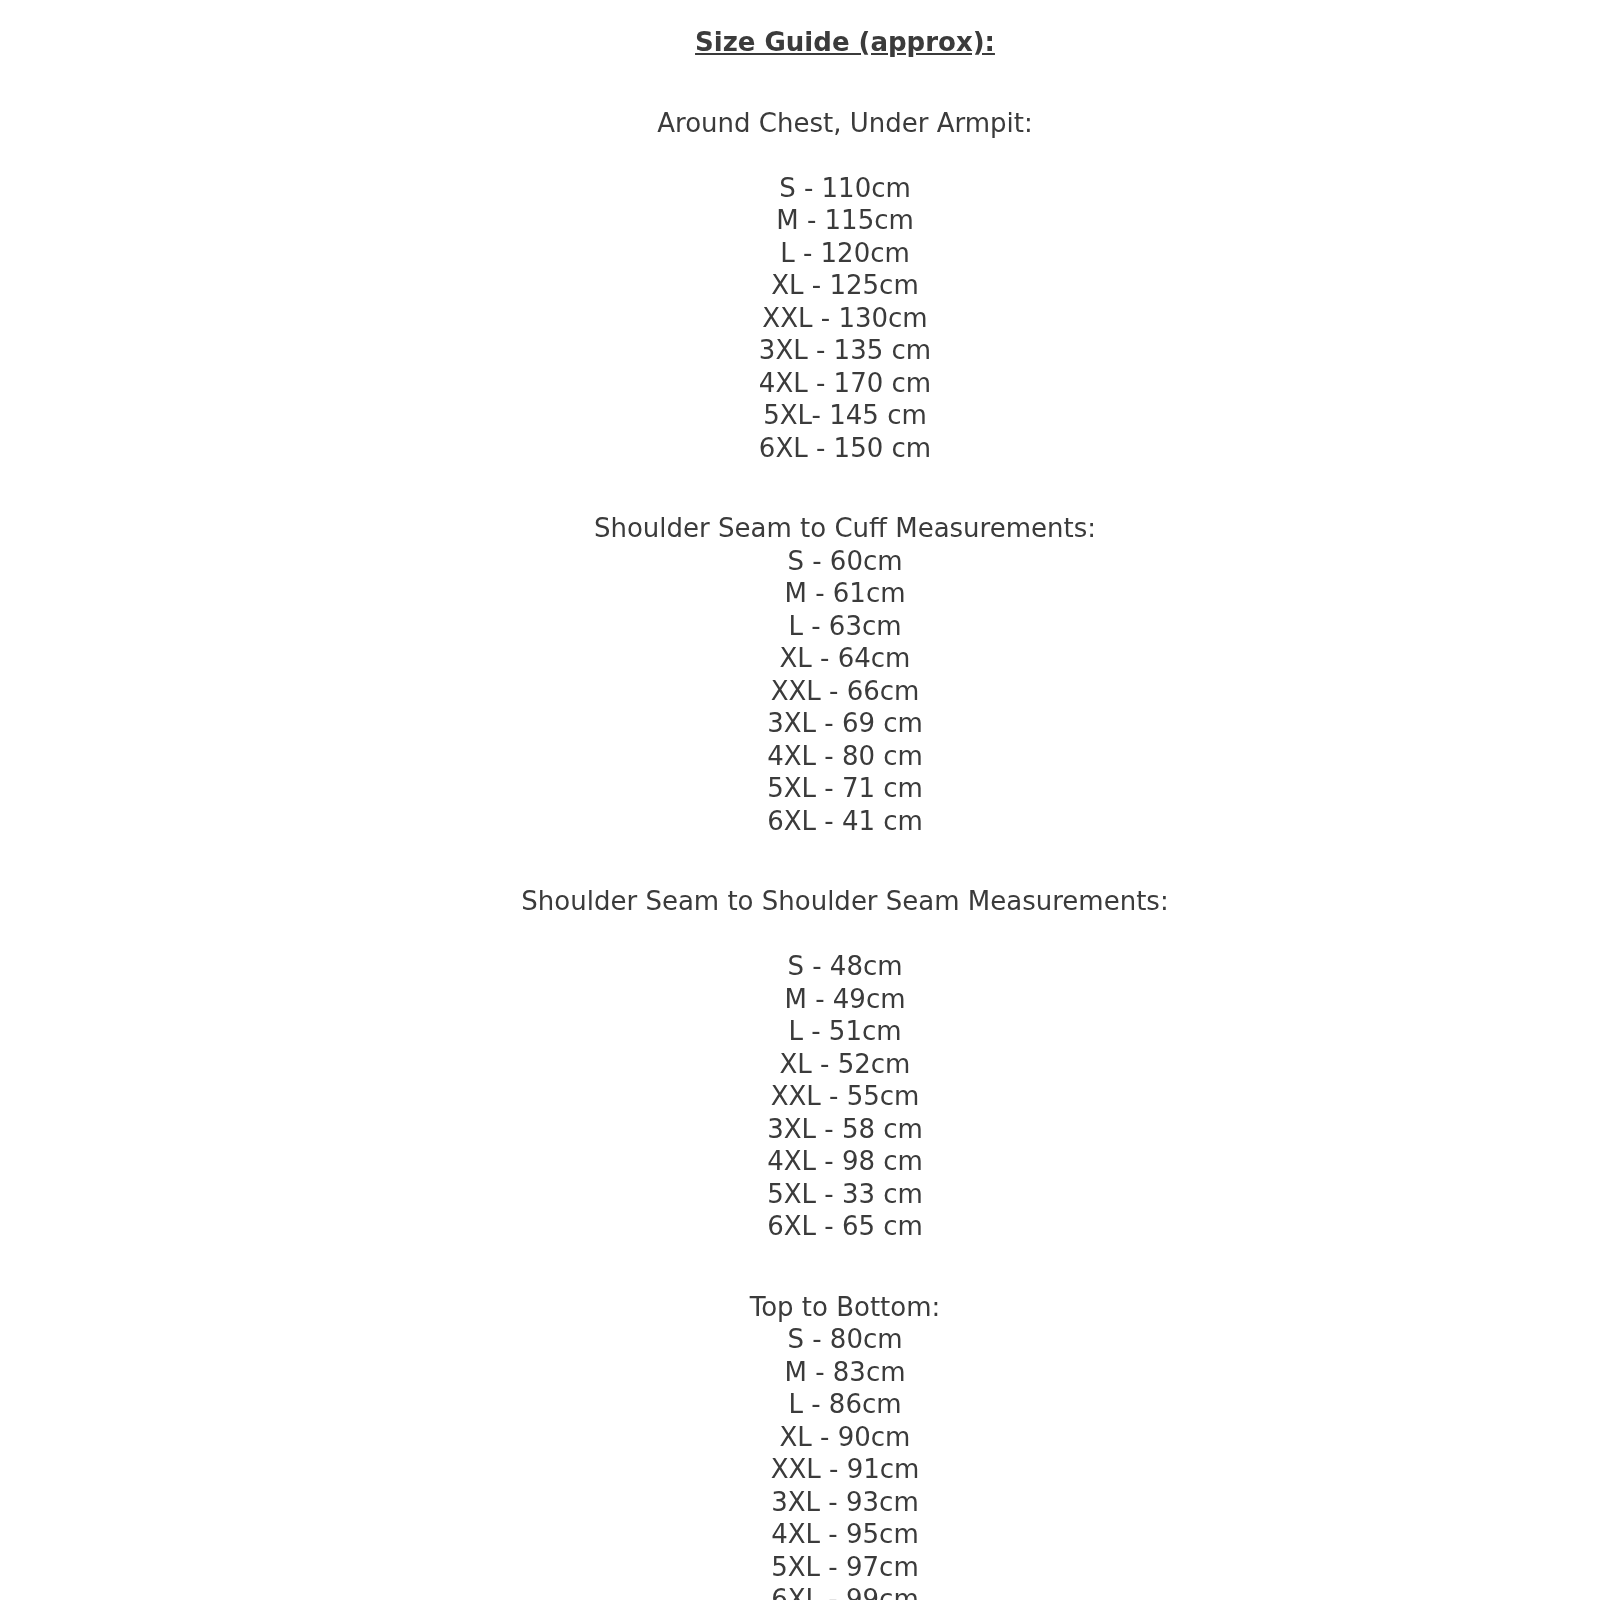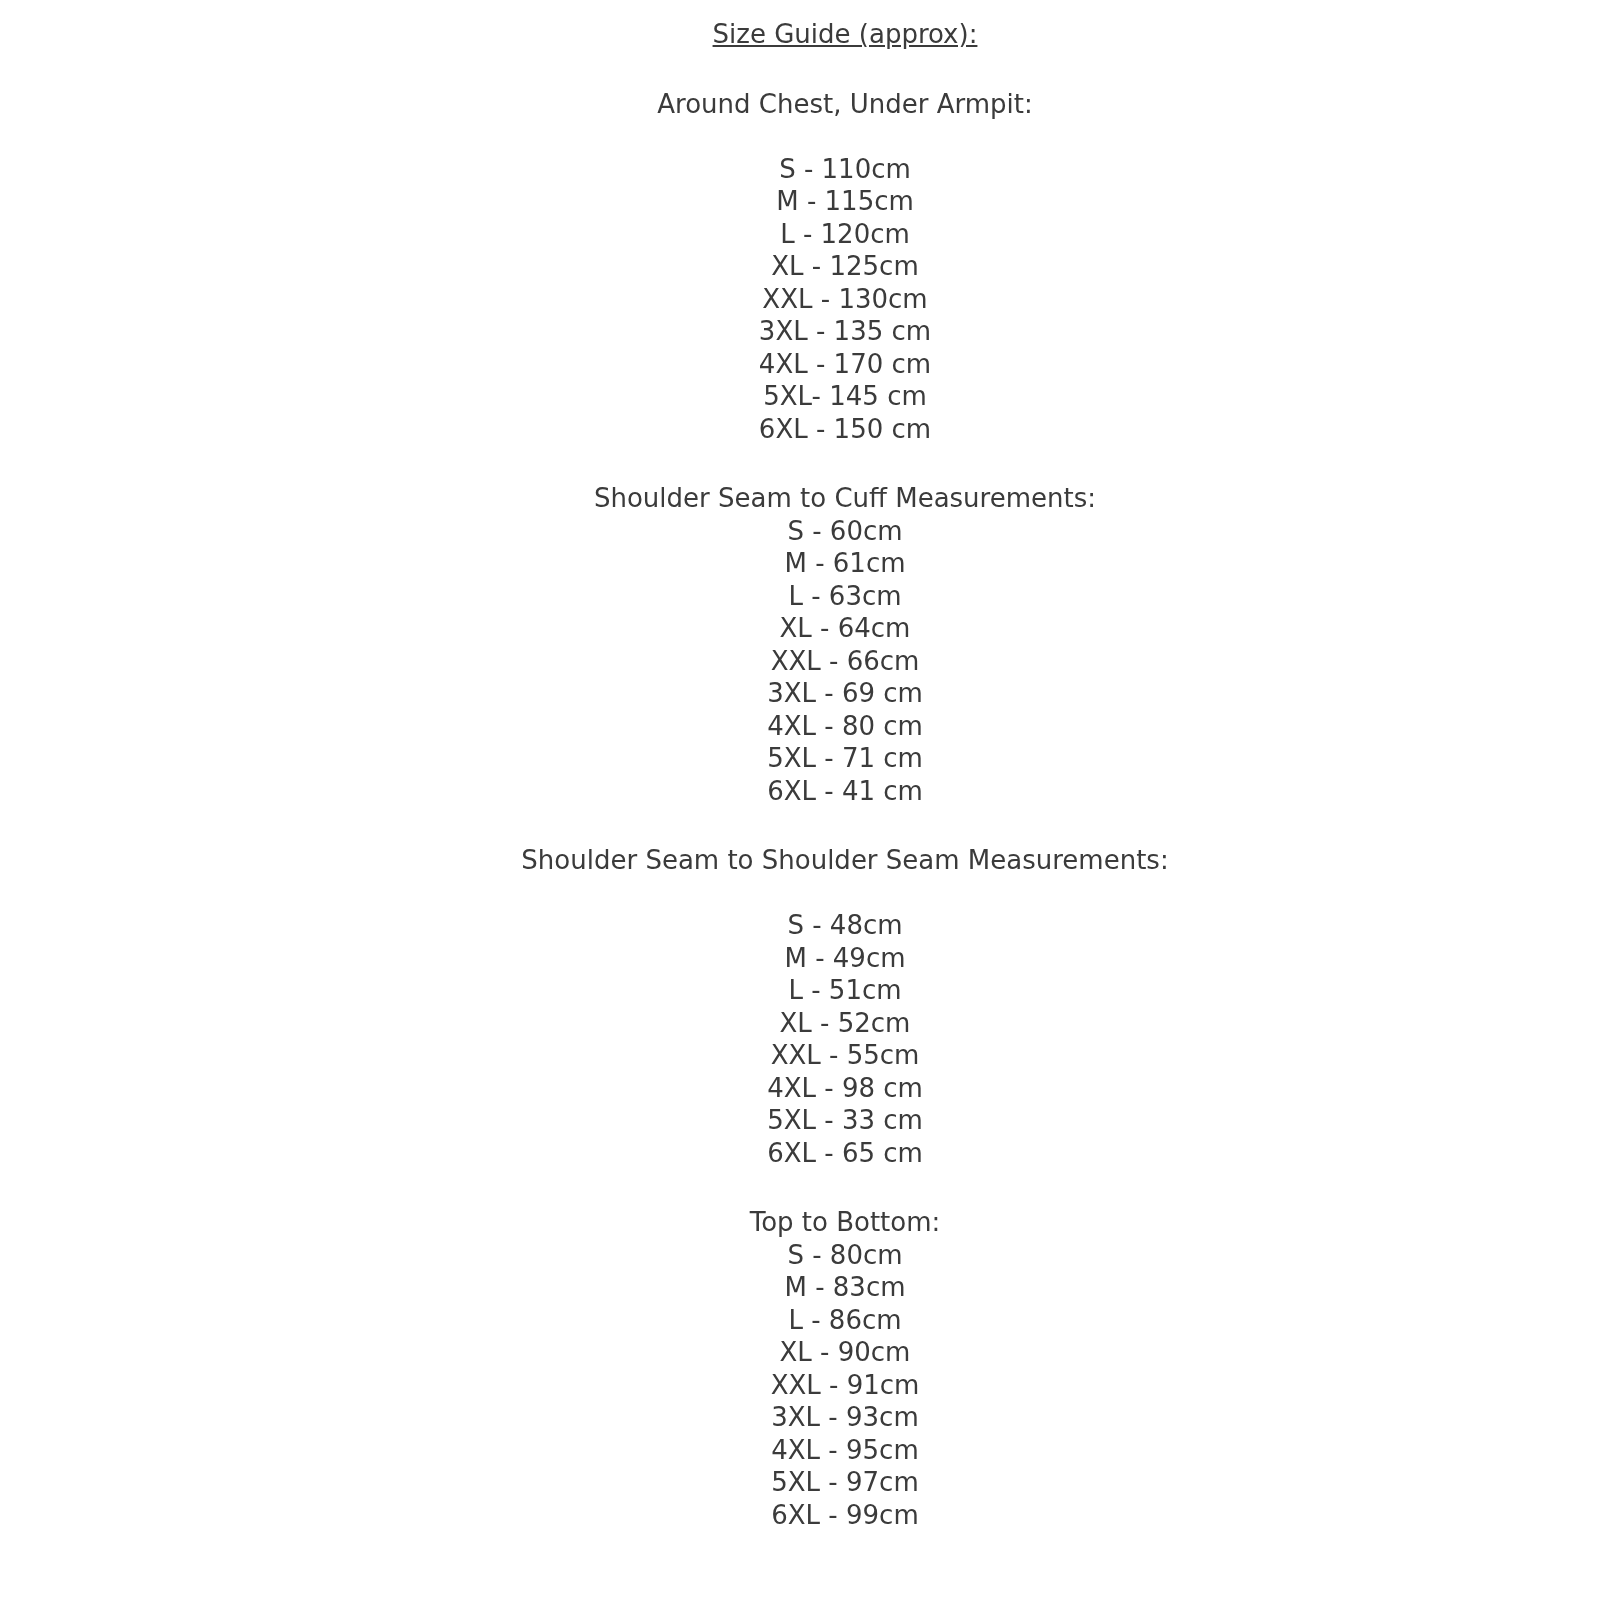--- a/index.html
+++ b/index.html
@@ -15,26 +15,26 @@
     padding-left: 90px; 
     font-family: "DejaVu Sans", "Liberation Sans", sans-serif;
     font-size: 26px;
     line-height: 32.5px;
     color: #3b3b3b;
     text-align: center;
     overflow: hidden;
   }
   .title {
     font-size: 26px;
-    font-weight: normal;
-    margin: 0;
+    font-weight: bold;
+    margin: 8px;
     text-decoration: underline;
   }
   .section .heading {
-    margin-top: 37px; 
+    margin-top: 48px; 
   }
   .section.gap-after-heading .rows {
     margin-top: 32.5px; 
   }
   .row, .heading {
     white-space: pre;
   }
 </style>
 </head>
 <body>
@@ -94,20 +94,21 @@
   <div class="row">S - 48cm</div>
 
   <div class="row">M - 49cm</div>
 
   <div class="row">L - 51cm</div>
 
   <div class="row">XL - 52cm</div>
 
   <div class="row">XXL - 55cm</div>
 
+  <div class="row">3XL - 58 cm</div>
 
   <div class="row">4XL - 98 cm</div>
 
   <div class="row">5XL - 33 cm</div>
 
   <div class="row">6XL - 65 cm</div>
 </div>
   </section>
 
   <section class="section">

